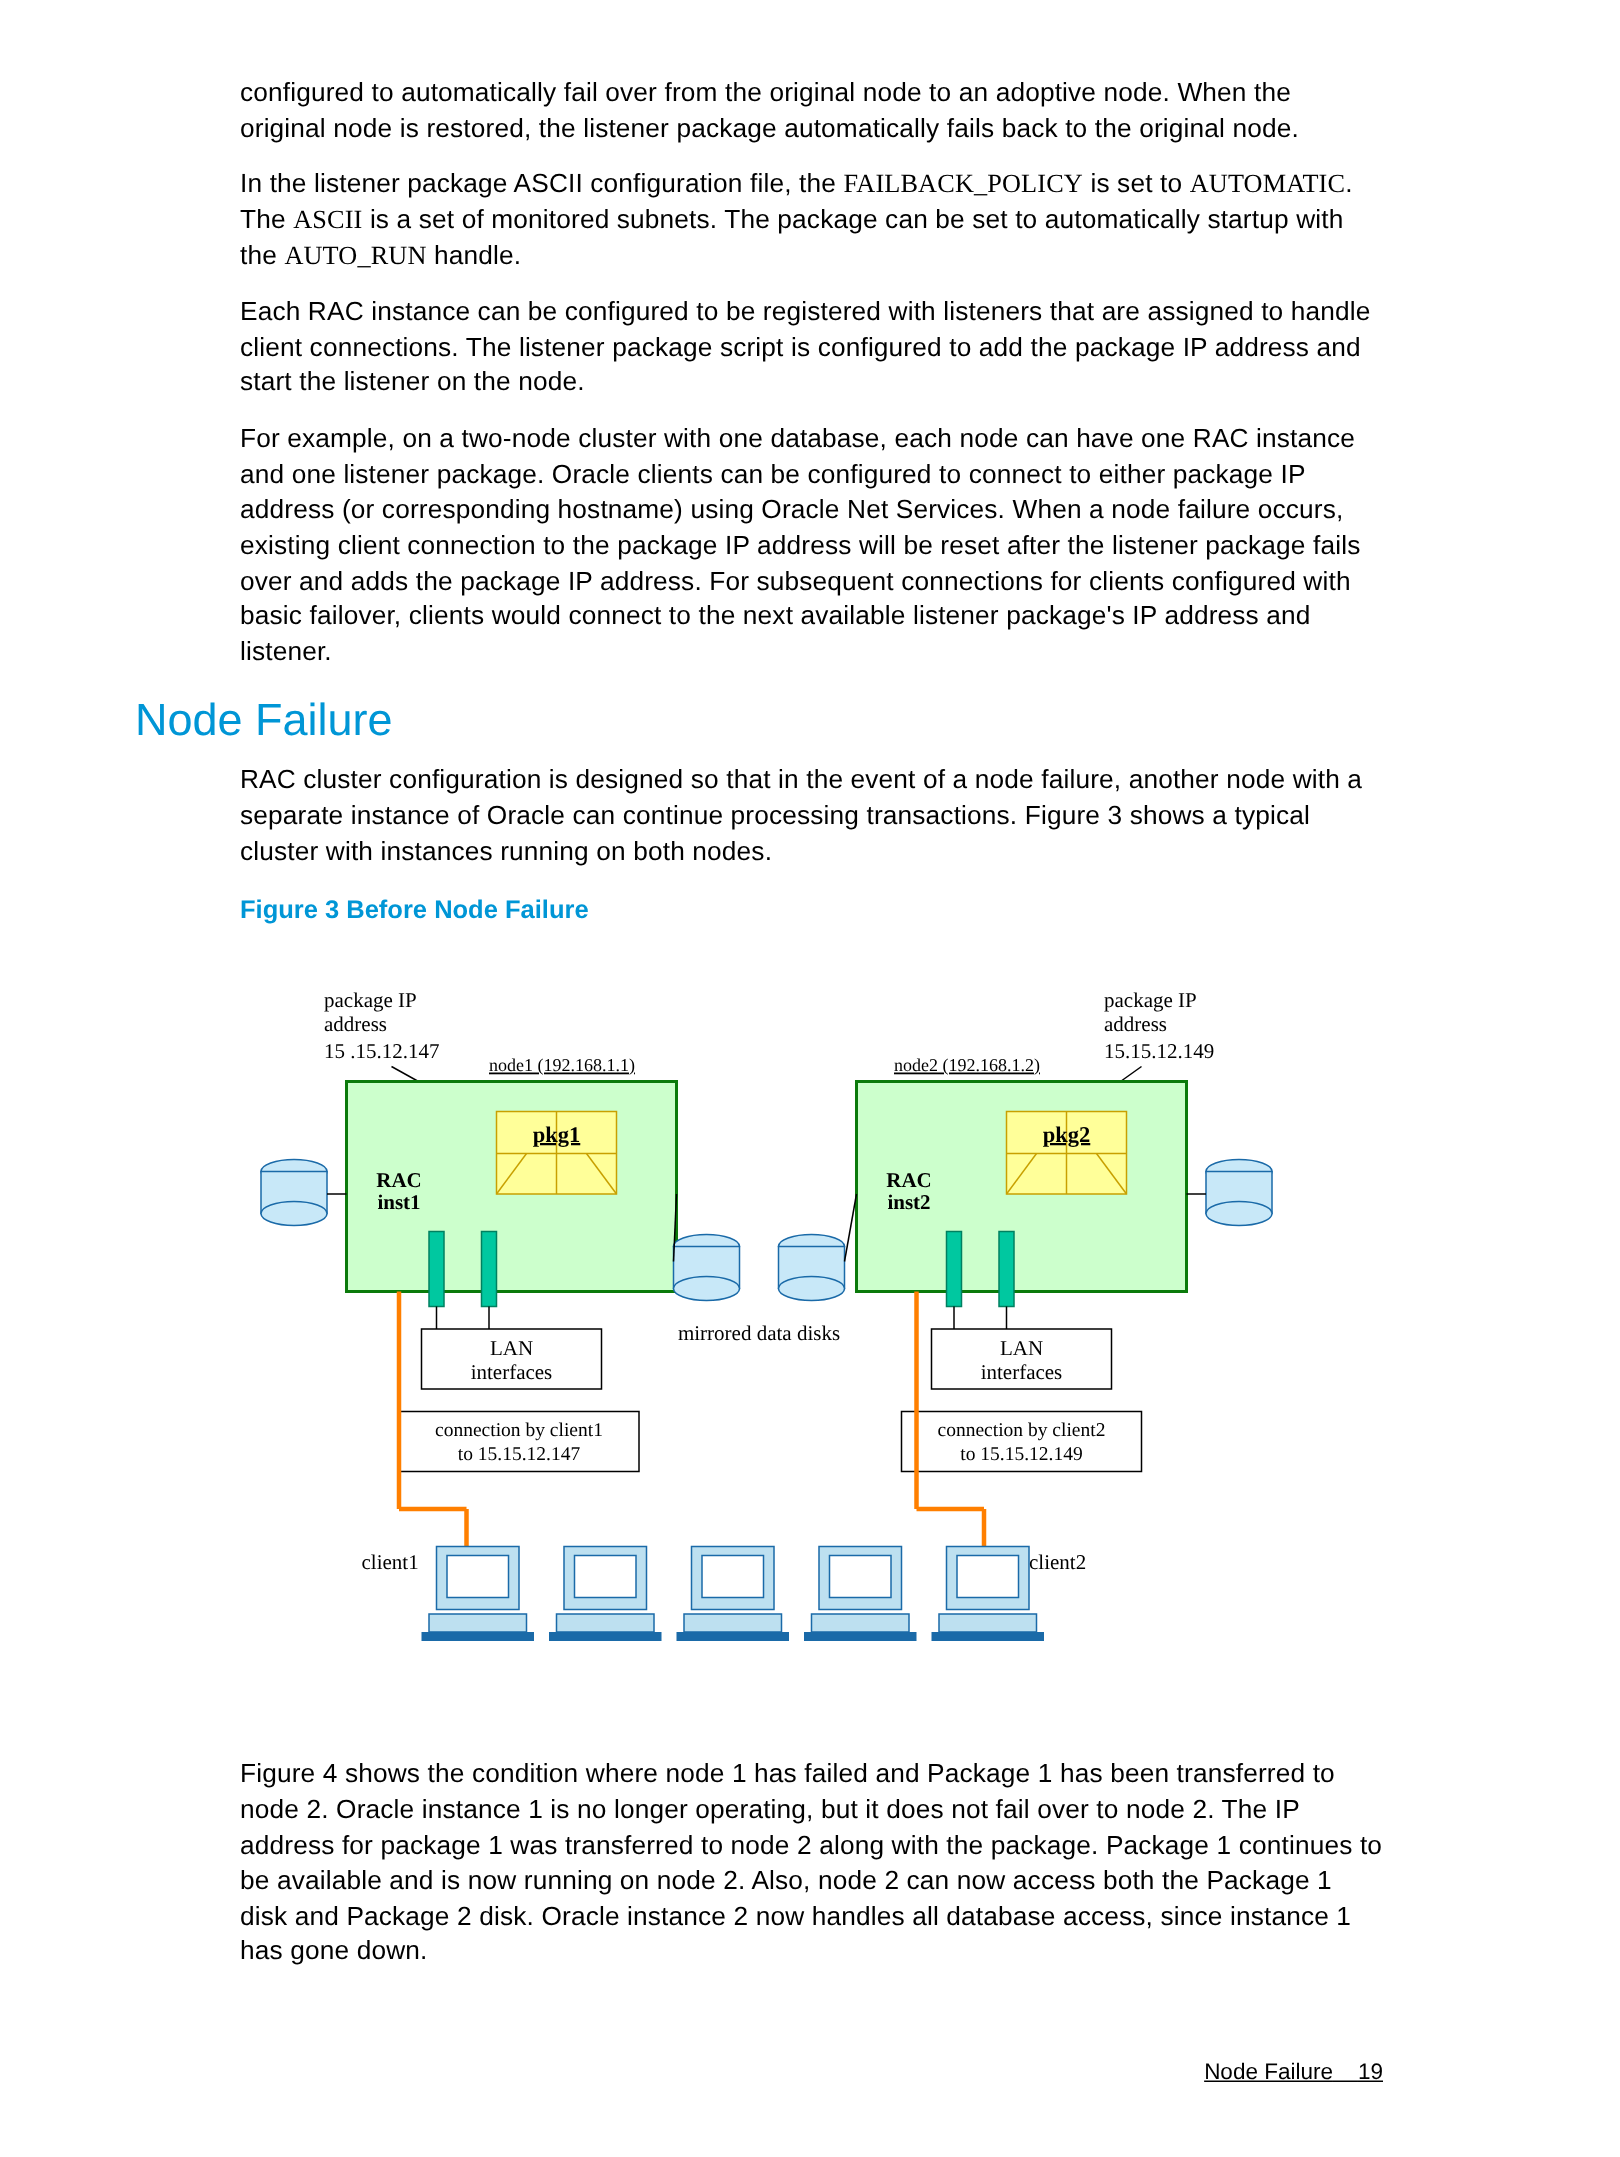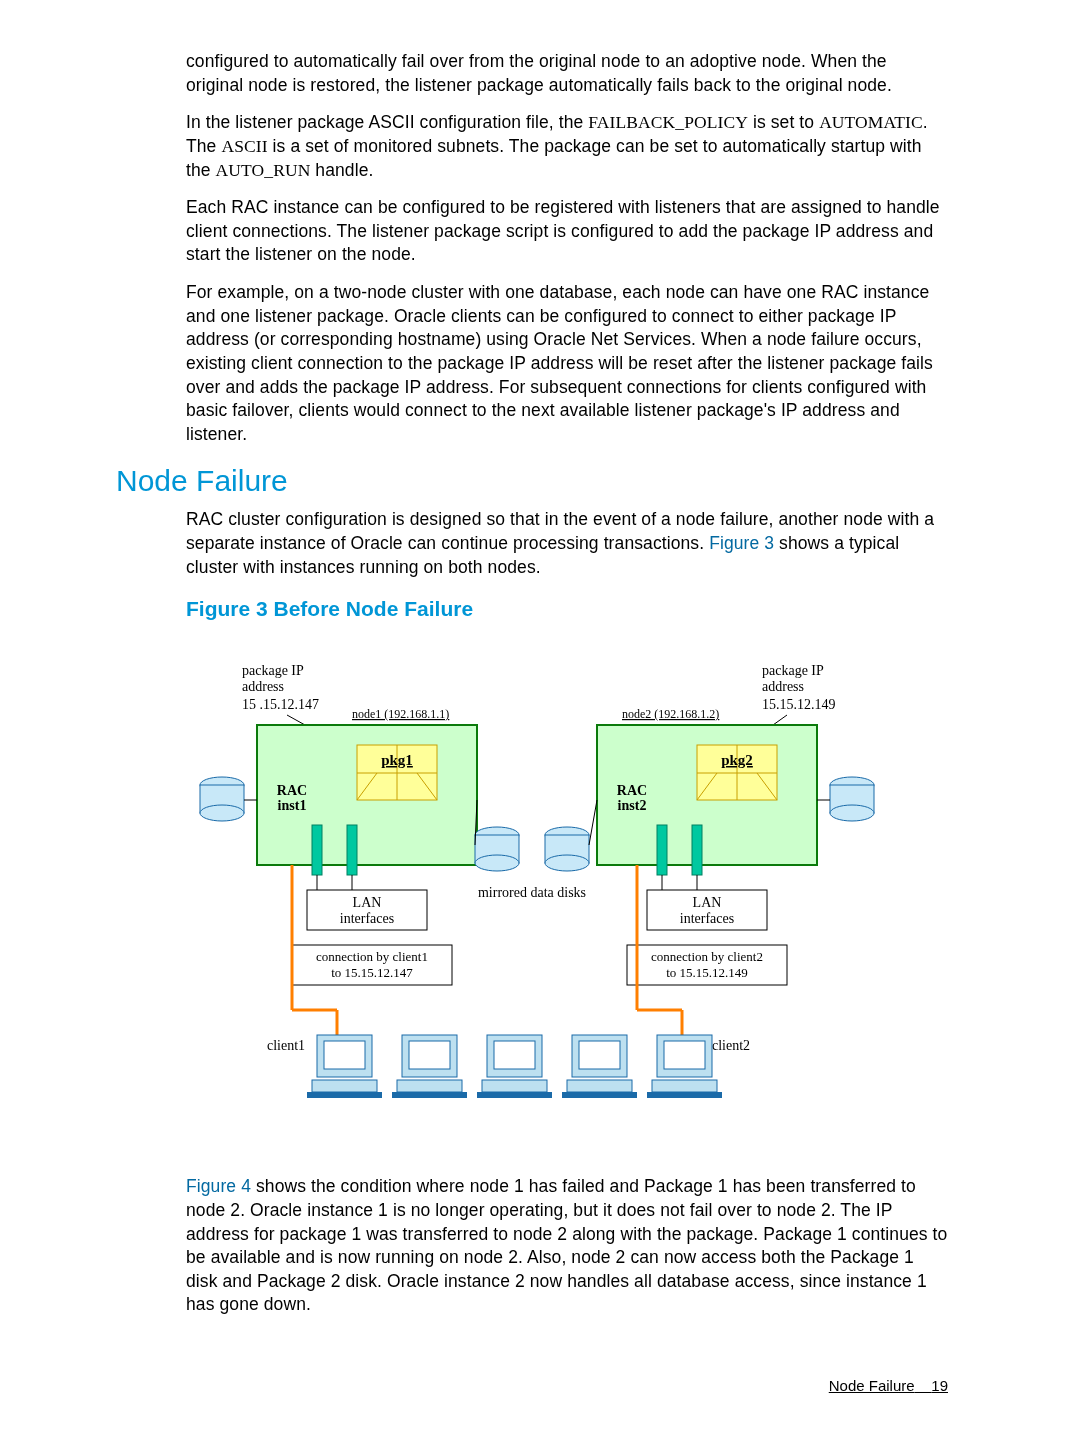--- a/index.html
+++ b/index.html
@@ -7,21 +7,20 @@
     padding: 0;
     background: #fff;
     font-family: Arial, Helvetica, sans-serif;
     color: #000;
     width: 1080px;
   }
   .page {
     padding: 50px 90px 40px 90px;
     box-sizing: border-box;
     width: 1022px;
-    margin-left: 26px;
   }
   .body-text {
     margin-left: 70px;
     margin-right: 10px;
   }
   p {
     font-size: 17.5px;
     line-height: 1.35;
     margin: 0 0 14px 0;
     letter-spacing: 0.1px;
@@ -31,25 +30,25 @@
   }
   h2 {
     color: #0096d6;
     font-weight: normal;
     font-size: 30px;
     margin: 18px 0 10px 0;
   }
   .fig-caption {
     color: #0096d6;
     font-weight: bold;
-    font-size: 21px;
+    font-size: 17px;
     margin: 18px 0 24px 0;
   }
   .link {
-    color: #0369a1;
+    color: #000000;
   }
   .figure-wrap {
     margin: 10px 0 40px 0;
     display: flex;
     justify-content: center;
     align-items: flex-end;
   }
   svg { display: block; }
   .footer {
     text-align: right;

